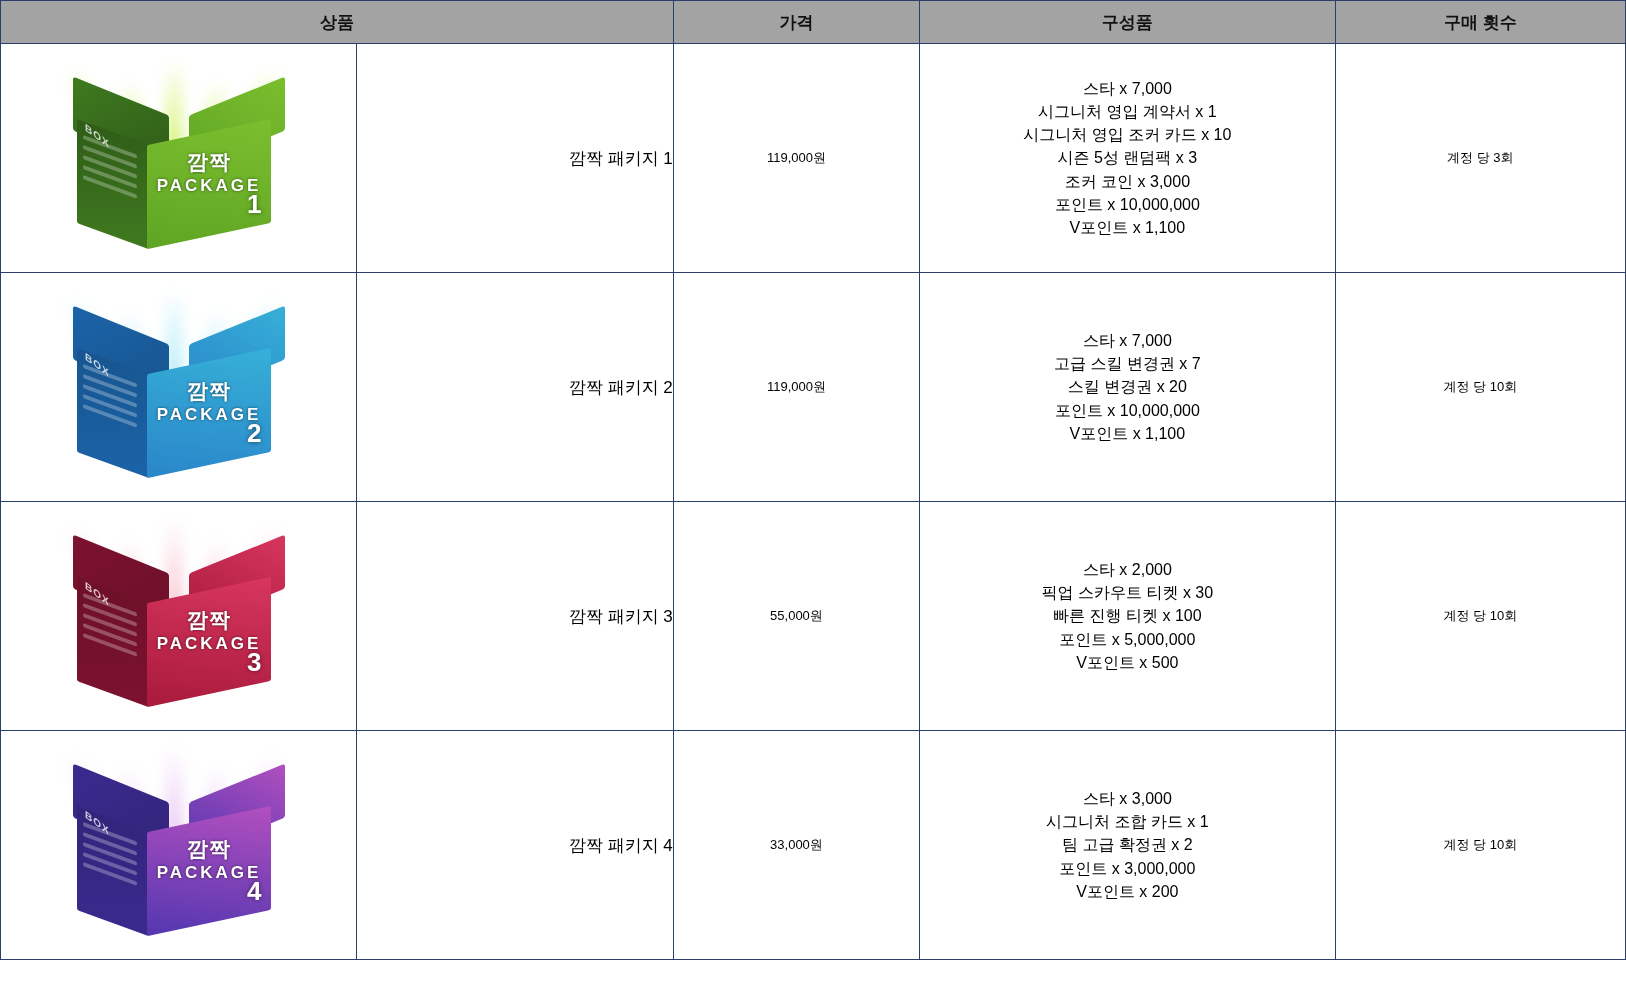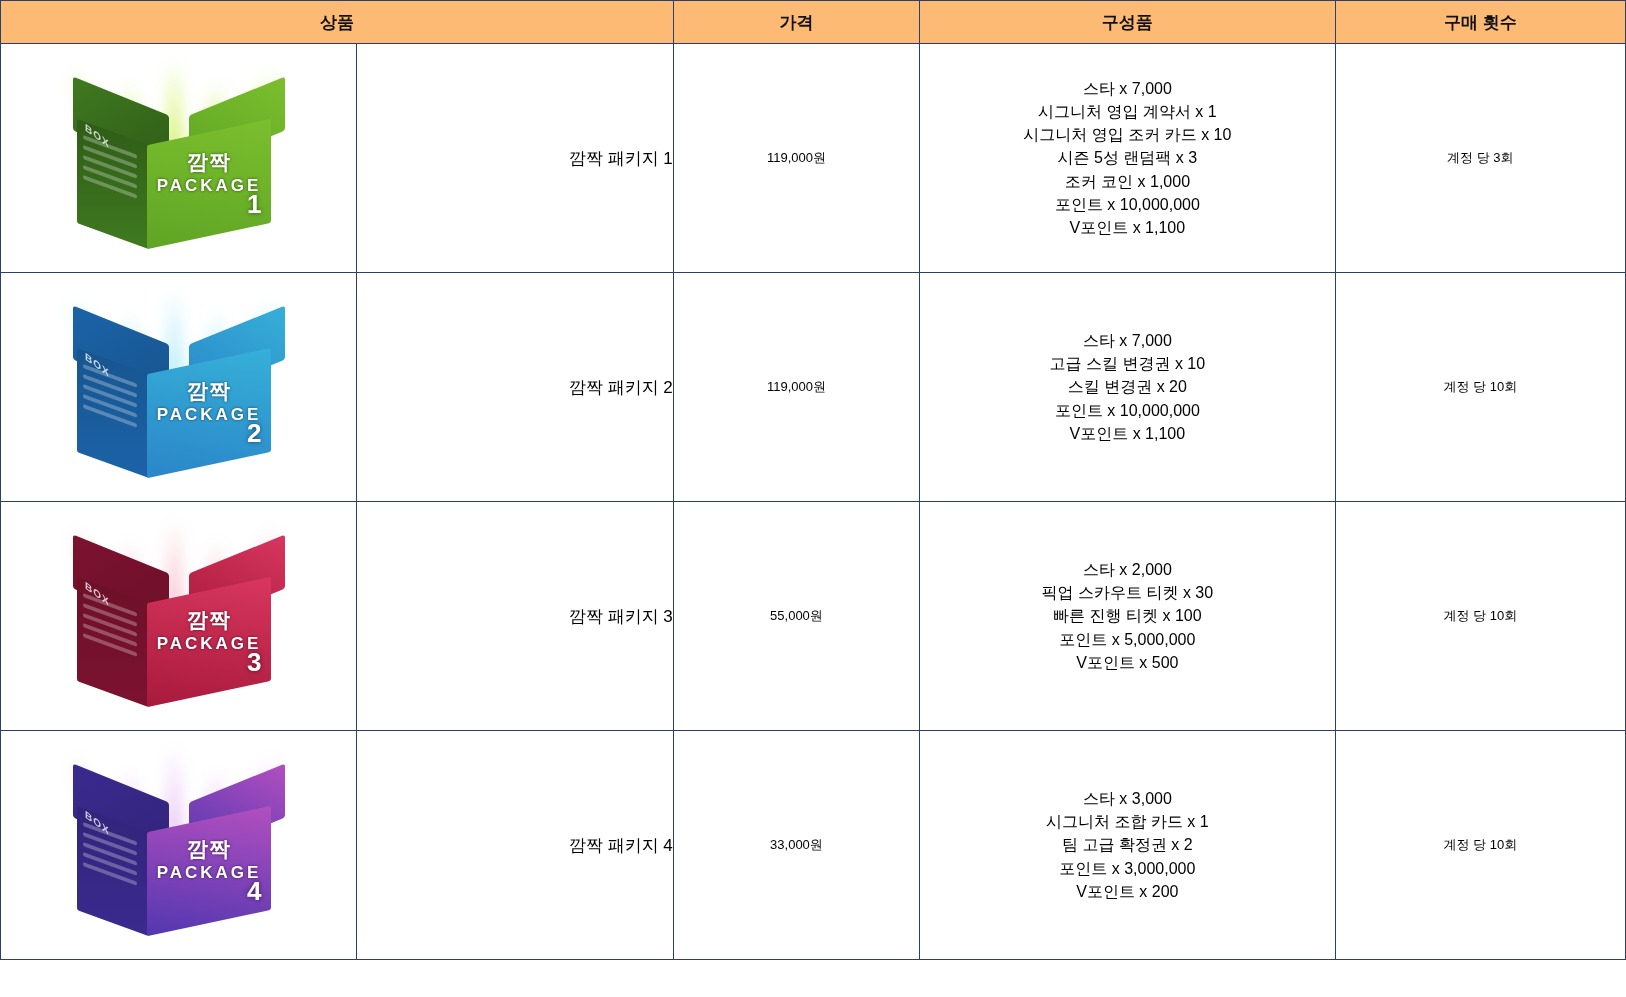--- a/index.html
+++ b/index.html
@@ -19,21 +19,21 @@
     width: 1626px;
     table-layout: fixed;
   }
   table.package-table th,
   table.package-table td {
     border: 1px solid #2b3f6b;
     text-align: center;
     vertical-align: middle;
   }
   table.package-table thead th {
-    background: #fdba74;
+    background: #a3a3a3;
     font-size: 17px;
     font-weight: bold;
     height: 34px;
     padding: 4px 0;
     color: #111111;
   }
   col.c-product { width: 672px; }
   col.c-price   { width: 246px; }
   col.c-items   { width: 415px; }
   col.c-limit   { width: 290px; }
@@ -231,21 +231,21 @@
         </div>
         <div class="name-area">깜짝 패키지 1</div>
       </div>
     </td>
     <td class="price-cell">119,000원</td>
     <td class="items-cell">
       <div>스타 x 7,000</div>
           <div>시그니처 영입 계약서 x 1</div>
           <div>시그니처 영입 조커 카드 x 10</div>
           <div>시즌 5성 랜덤팩 x 3</div>
-          <div>조커 코인 x 1,000</div>
+          <div>조커 코인 x 3,000</div>
           <div>포인트 x 10,000,000</div>
           <div>V포인트 x 1,100</div>
     </td>
     <td class="limit-cell">계정 당 3회</td>
   </tr>
       <tr>
     <td class="product-cell">
       <div class="product-inner">
         <div class="img-area">
           <div class="box">
@@ -276,21 +276,21 @@
               <div class="num">2</div>
             </div>
           </div>
         </div>
         <div class="name-area">깜짝 패키지 2</div>
       </div>
     </td>
     <td class="price-cell">119,000원</td>
     <td class="items-cell">
       <div>스타 x 7,000</div>
-          <div>고급 스킬 변경권 x 10</div>
+          <div>고급 스킬 변경권 x 7</div>
           <div>스킬 변경권 x 20</div>
           <div>포인트 x 10,000,000</div>
           <div>V포인트 x 1,100</div>
     </td>
     <td class="limit-cell">계정 당 10회</td>
   </tr>
       <tr>
     <td class="product-cell">
       <div class="product-inner">
         <div class="img-area">

